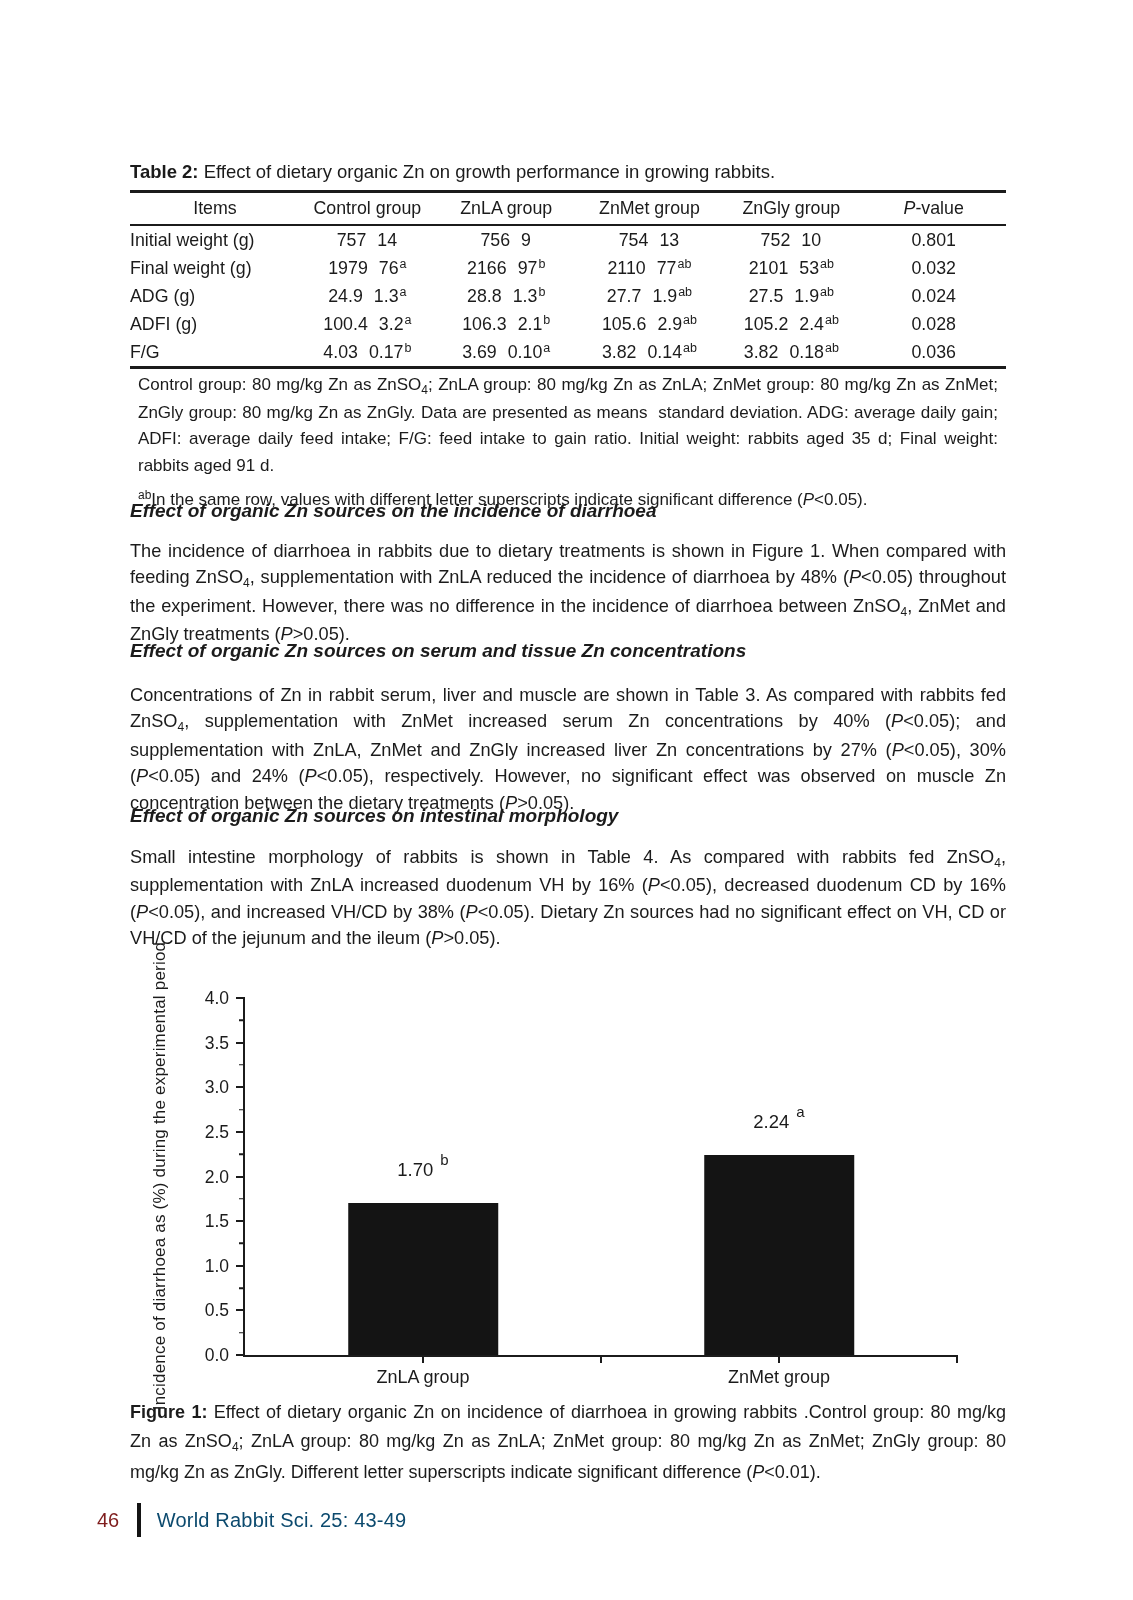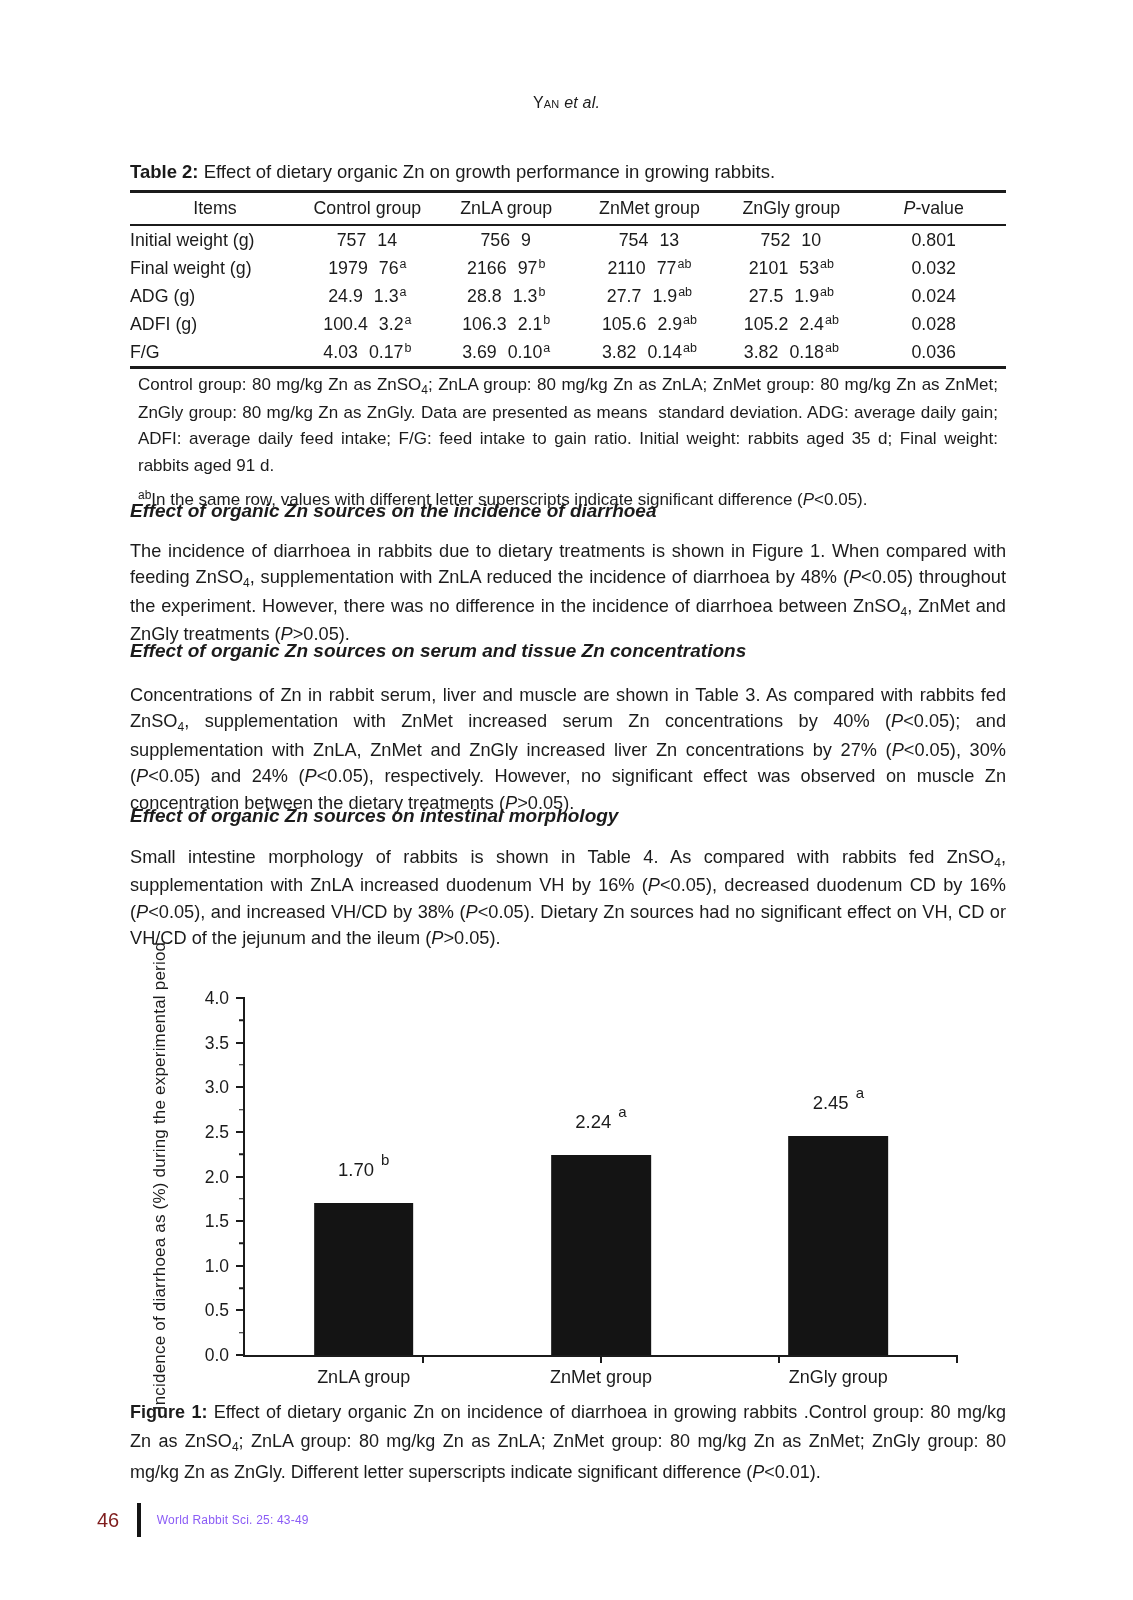--- a/index.html
+++ b/index.html
@@ -55,28 +55,27 @@
   .ylab{position:absolute;left:-60px;width:44px;text-align:right;transform:translateY(-50%);font-size:17.5px}
   .xtick{position:absolute;top:100%;width:2px;height:8px;background:#1b1b1b;transform:translateX(-1px)}
   .ylabel-rot{position:absolute;left:30px;top:218px;transform:translate(-50%,-50%) rotate(-90deg);
               white-space:nowrap;font-size:17px;letter-spacing:.2px}
 
   .fig-caption{top:1398px;font-size:18px;line-height:29px;text-align:justify}
 
   .footer{position:absolute;left:97px;top:1503px;display:flex;align-items:center}
   .page-num{font-size:20px;color:#7f1d1d}
   .sep{width:3.5px;height:34px;background:#141414;margin:0 16px 0 18px}
-  .journal{font-size:12px;color:#8b5cf6;letter-spacing:.2px}
+  .journal{font-size:20px;color:#0c4a6e;letter-spacing:.2px}
 </style>
 </head>
 <body>
 
 <div class="page">
 
-  <div class="running-head"><span class="sc">Yan</span> <span class="it">et al.</span></div>
 
   <div class="block table-title">
     <span class="bd">Table 2:</span>
     <span>Effect of dietary organic Zn on growth performance in growing rabbits.</span>
   </div>
 
   <table class="t2">
     <colgroup>
       <col style="width:19.4%">
         <col style="width:15.4%">
@@ -219,25 +218,20 @@
       <div class="slots">
         <div class="slot">
           <div class="bar-rect" style="height: 42.5%; background: rgb(20, 20, 20);"></div>
           <div class="bar-value-group" style="bottom: calc(42.5% + 22px);"><span>1.70</span><span class="bar-sup">b</span></div>
           <div class="cat-label">ZnLA group</div>
         </div>
         <div class="slot">
           <div class="bar-rect" style="height: 56%; background: rgb(20, 20, 20);"></div>
           <div class="bar-value-group" style="bottom: calc(56% + 22px);"><span>2.24</span><span class="bar-sup">a</span></div>
           <div class="cat-label">ZnMet group</div>
-        </div>
-        <div class="slot">
-          <div class="bar-rect" style="height: 61.25%; background: rgb(20, 20, 20);"></div>
-          <div class="bar-value-group" style="bottom: calc(61.25% + 22px);"><span>2.45</span><span class="bar-sup">a</span></div>
-          <div class="cat-label">ZnGly group</div>
         </div>
       </div>
     <div class="ymajor" style="top: 0%;"></div>
         <div class="ylab" style="top: 0%;">4.0</div>
         <div class="yminor" style="top: 6.25%;"></div>
         <div class="ymajor" style="top: 12.5%;"></div>
         <div class="ylab" style="top: 12.5%;">3.5</div>
         <div class="yminor" style="top: 18.75%;"></div>
         <div class="ymajor" style="top: 25%;"></div>
         <div class="ylab" style="top: 25%;">3.0</div>

